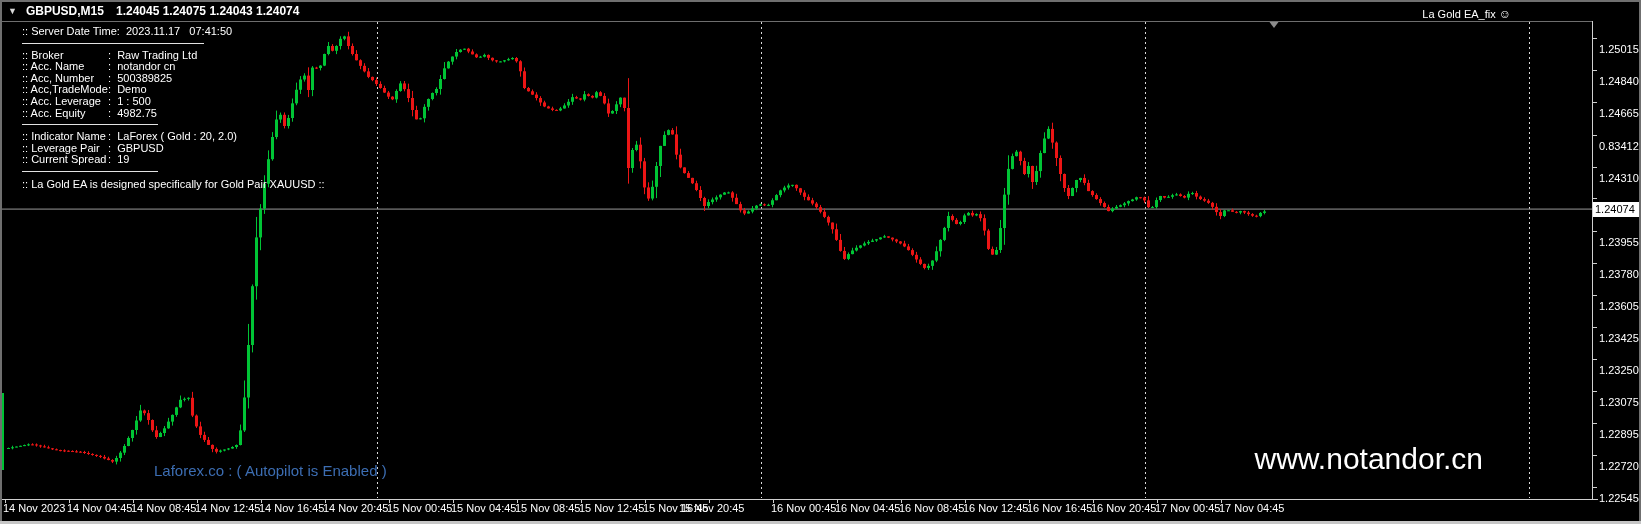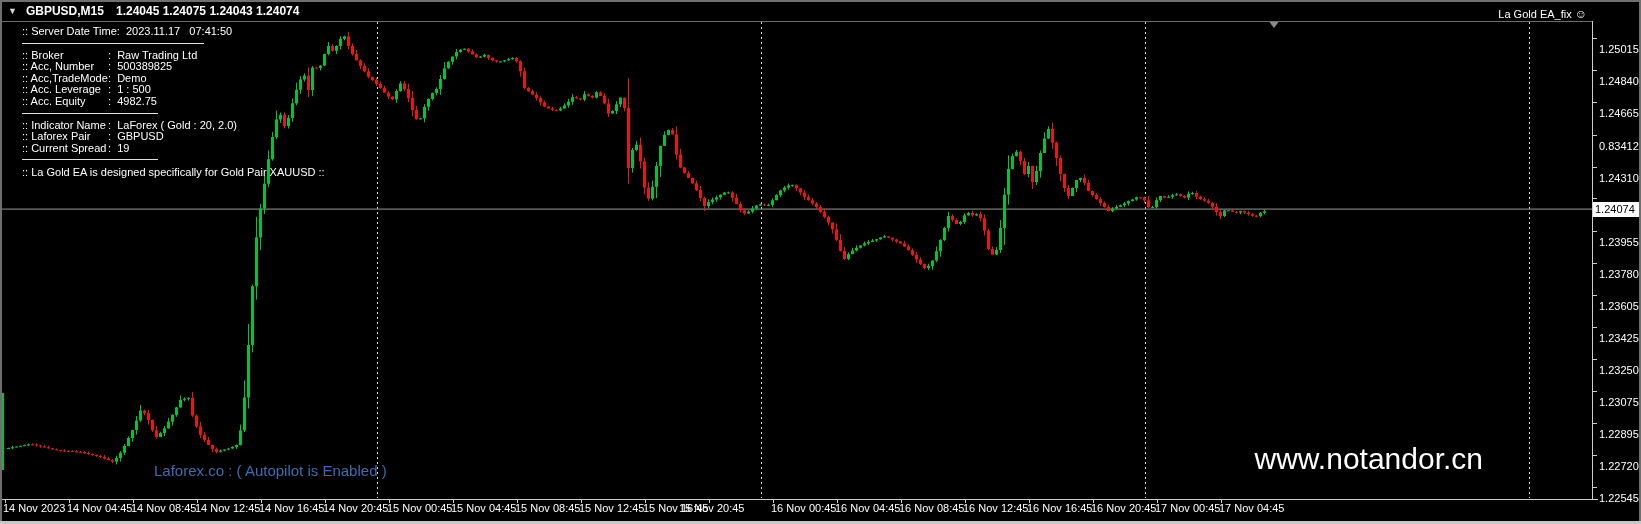--- a/index.html
+++ b/index.html
@@ -17,21 +17,21 @@
   #titlebar .tri{color:#d8d8d8;font-size:9px;margin-right:9px;vertical-align:1px;}
   #titlebar .ohlc{margin-left:12px;font-weight:bold;}
   #info-panel{position:absolute;left:22px;top:26px;color:#ffffff;font-size:11px;}
   .panel-row{height:11.6px;line-height:11.6px;white-space:pre;}
   .panel-row .lbl{display:inline-block;min-width:86px;}
   .panel-row .val{white-space:pre;}
   .panel-sep{border-top:1px solid #e2e2e2;margin:5px 0 6px 0;}
   .sep-w{width:182px;}
   .sep-n{width:136px;}
   .panel-note{margin-top:2px;white-space:pre;}
-  #ea-label{position:absolute;top:7px;left:1440px;width:147px;text-align:right;color:#ffffff;font-size:11px;white-space:pre;}
+  #ea-label{position:absolute;top:7px;left:1364px;width:147px;text-align:right;color:#ffffff;font-size:11px;white-space:pre;}
   #ea-label .smiley{font-size:12px;}
   #watermark{position:absolute;top:442px;left:1235px;width:248px;text-align:right;color:#ffffff;font-size:30px;letter-spacing:0px;}
   #autopilot{position:absolute;left:154px;top:462px;color:#3c6db2;font-size:15px;white-space:pre;}
   #price-axis{position:absolute;left:0;top:11px;width:1641px;height:524px;pointer-events:none;}
   .plabel{position:absolute;left:1599px;color:#ffffff;font-size:11px;height:14px;line-height:14px;white-space:pre;}
   #current-price-box{position:absolute;left:1593px;top:202px;width:46px;height:15px;background:#ffffff;color:#000000;font-size:11px;line-height:15px;padding-left:2px;}
   #time-axis{position:absolute;left:0;top:0;width:1641px;height:524px;pointer-events:none;}
   .tlabel{position:absolute;top:502px;color:#ffffff;font-size:11px;white-space:pre;}
 </style>
 </head>
@@ -716,27 +716,28 @@
       <line x1="1264.5" y1="209.77977366880899" x2="1264.5" y2="214.36473885449936" stroke="#00c435"></line>
       <rect x="1263" y="211.45454545454734" width="3" height="1.454545454546917" fill="#00c435"></rect>
     </svg>
 
   <div id="titlebar"><span class="tri">▼</span><span>GBPUSD,M15</span><span class="ohlc">1.24045 1.24075 1.24043 1.24074</span></div>
 
   <div id="info-panel">
       <div class="panel-row"><span class="lbl">:: Server Date Time</span><span class="val">:  2023.11.17   07:41:50</span></div>
       <div class="panel-sep sep-w"></div>
       <div class="panel-row"><span class="lbl">:: Broker</span><span class="val">:  Raw Trading Ltd</span></div>
+      <div class="panel-row"><span class="lbl">:: Acc. Name</span><span class="val">:  notandor cn</span></div>
       <div class="panel-row"><span class="lbl">:: Acc, Number</span><span class="val">:  500389825</span></div>
       <div class="panel-row"><span class="lbl">:: Acc,TradeMode</span><span class="val">:  Demo</span></div>
       <div class="panel-row"><span class="lbl">:: Acc. Leverage</span><span class="val">:  1 : 500</span></div>
       <div class="panel-row"><span class="lbl">:: Acc. Equity</span><span class="val">:  4982.75</span></div>
       <div class="panel-sep sep-n"></div>
       <div class="panel-row"><span class="lbl">:: Indicator Name</span><span class="val">:  LaForex ( Gold : 20, 2.0)</span></div>
-      <div class="panel-row"><span class="lbl">:: Laforex Pair</span><span class="val">:  GBPUSD</span></div>
+      <div class="panel-row"><span class="lbl">:: Leverage Pair</span><span class="val">:  GBPUSD</span></div>
       <div class="panel-row"><span class="lbl">:: Current Spread</span><span class="val">:  19</span></div>
       <div class="panel-sep sep-n"></div>
       <div class="panel-note">:: La Gold EA is designed specifically for Gold Pair XAUUSD ::</div>
     </div>
 
   <div id="ea-label"><span>La Gold EA_fix</span> <span class="smiley">☺</span></div>
 
   <div id="watermark">www.notandor.cn</div>
 
   <div id="autopilot">Laforex.co : ( Autopilot is Enabled )</div>

